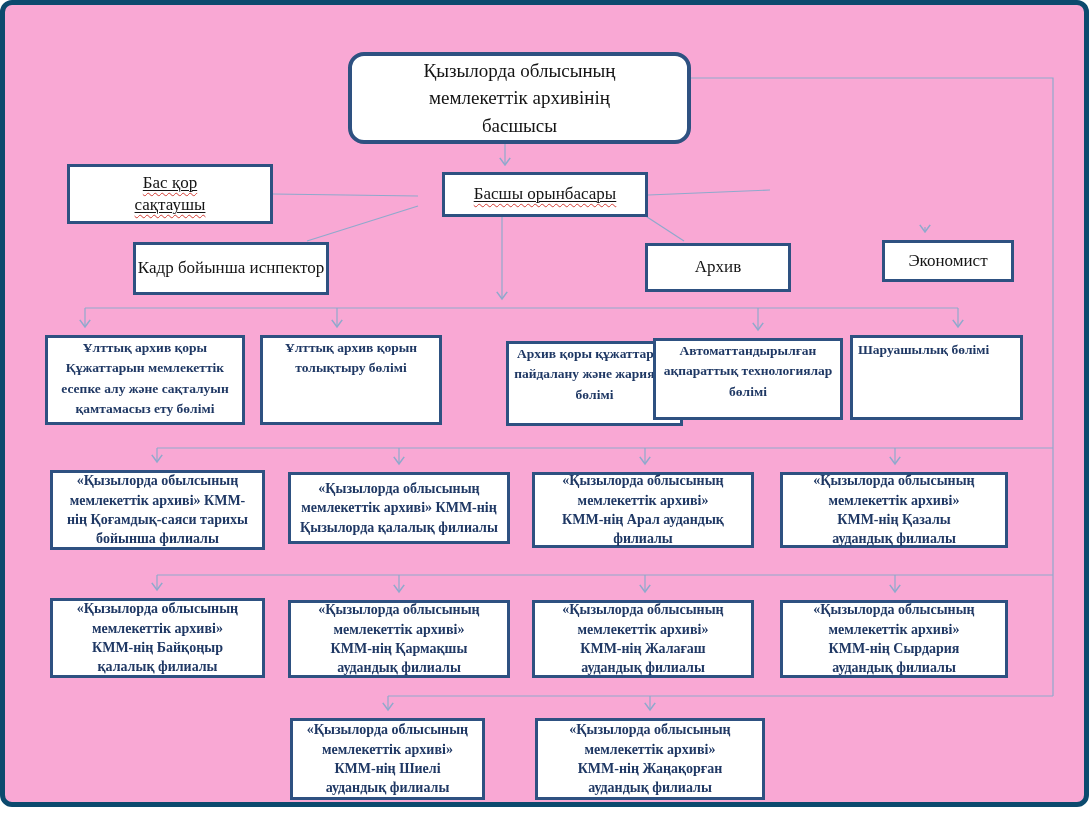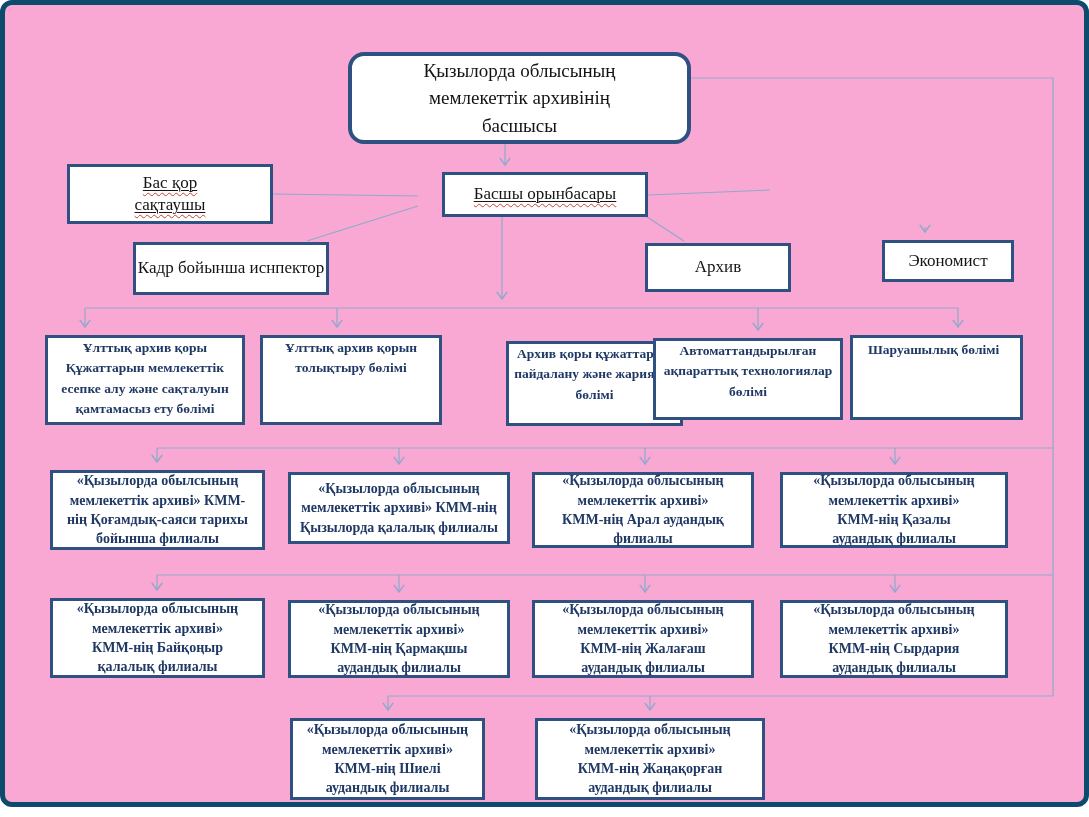--- a/index.html
+++ b/index.html
@@ -18,21 +18,21 @@
     text-align:center;white-space:pre-line;line-height:1.32;color:#141414;
   }
   .rounded{border-radius:16px;border-width:4px;}
   .t19{font-size:19px;line-height:1.45;}
   .t17{font-size:17px;}
   .dept{
     font-size:13.5px;font-weight:bold;color:#1f3864;line-height:1.5;
     align-items:flex-start;
   }
   .branch{font-size:14px;font-weight:bold;color:#1f3864;line-height:1.38;}
-  .topleft{align-items:flex-start;justify-content:flex-start;text-align:left;padding:2px 4px 0 15px;}
+  .topleft{align-items:flex-start;justify-content:flex-start;text-align:left;padding:2px 4px 0 5px;}
   .misspell{text-decoration:underline wavy #d23b32;text-decoration-thickness:1px;text-underline-offset:4px;}
   .ul{text-decoration:underline solid;text-decoration-thickness:1px;text-underline-offset:2px;}
 </style>
 </head>
 <body>
 
 <div id="canvas">
 
   <svg id="wires" width="1089" height="817">
     <defs>

